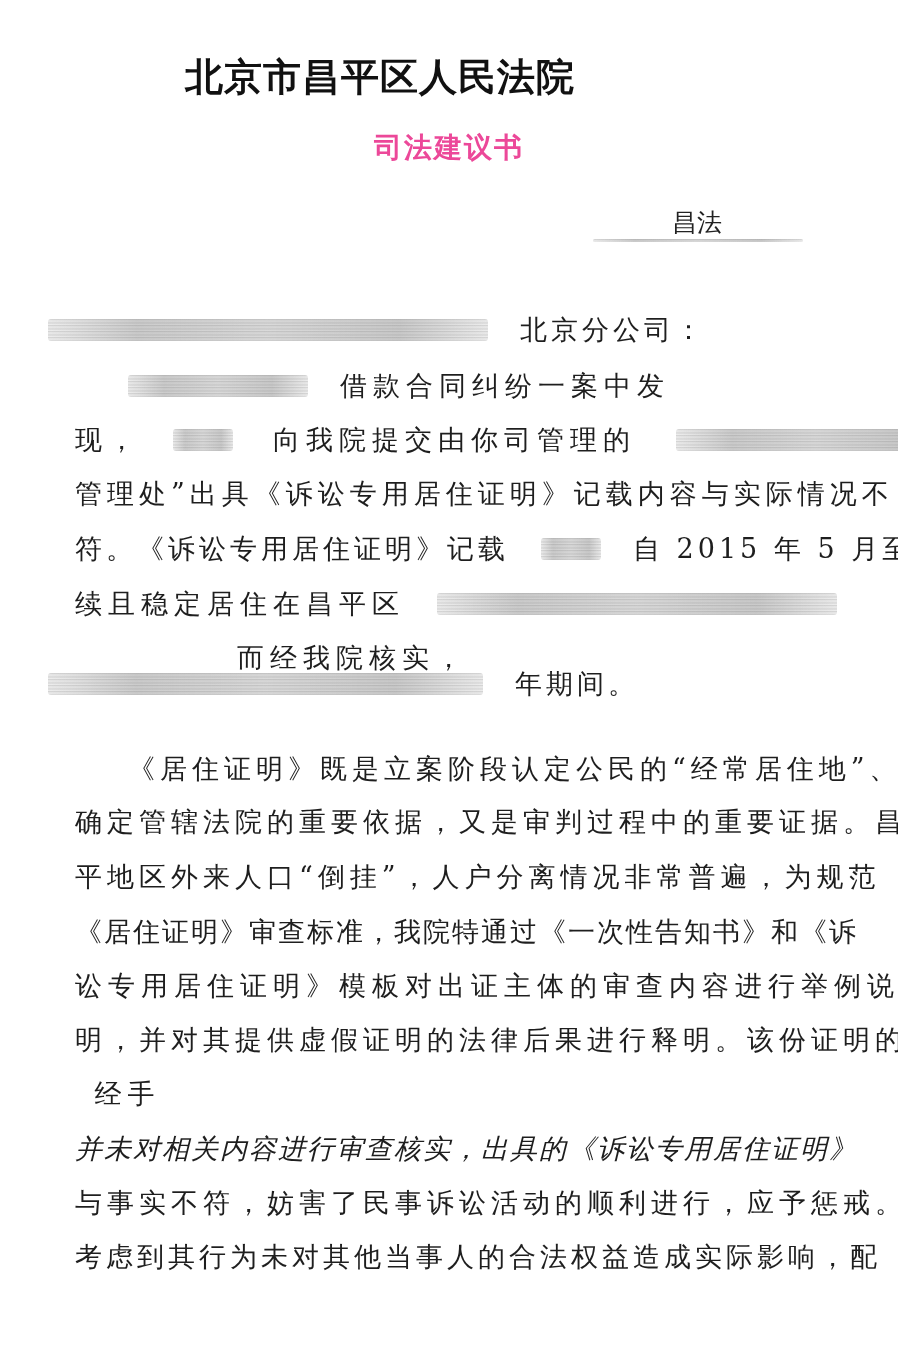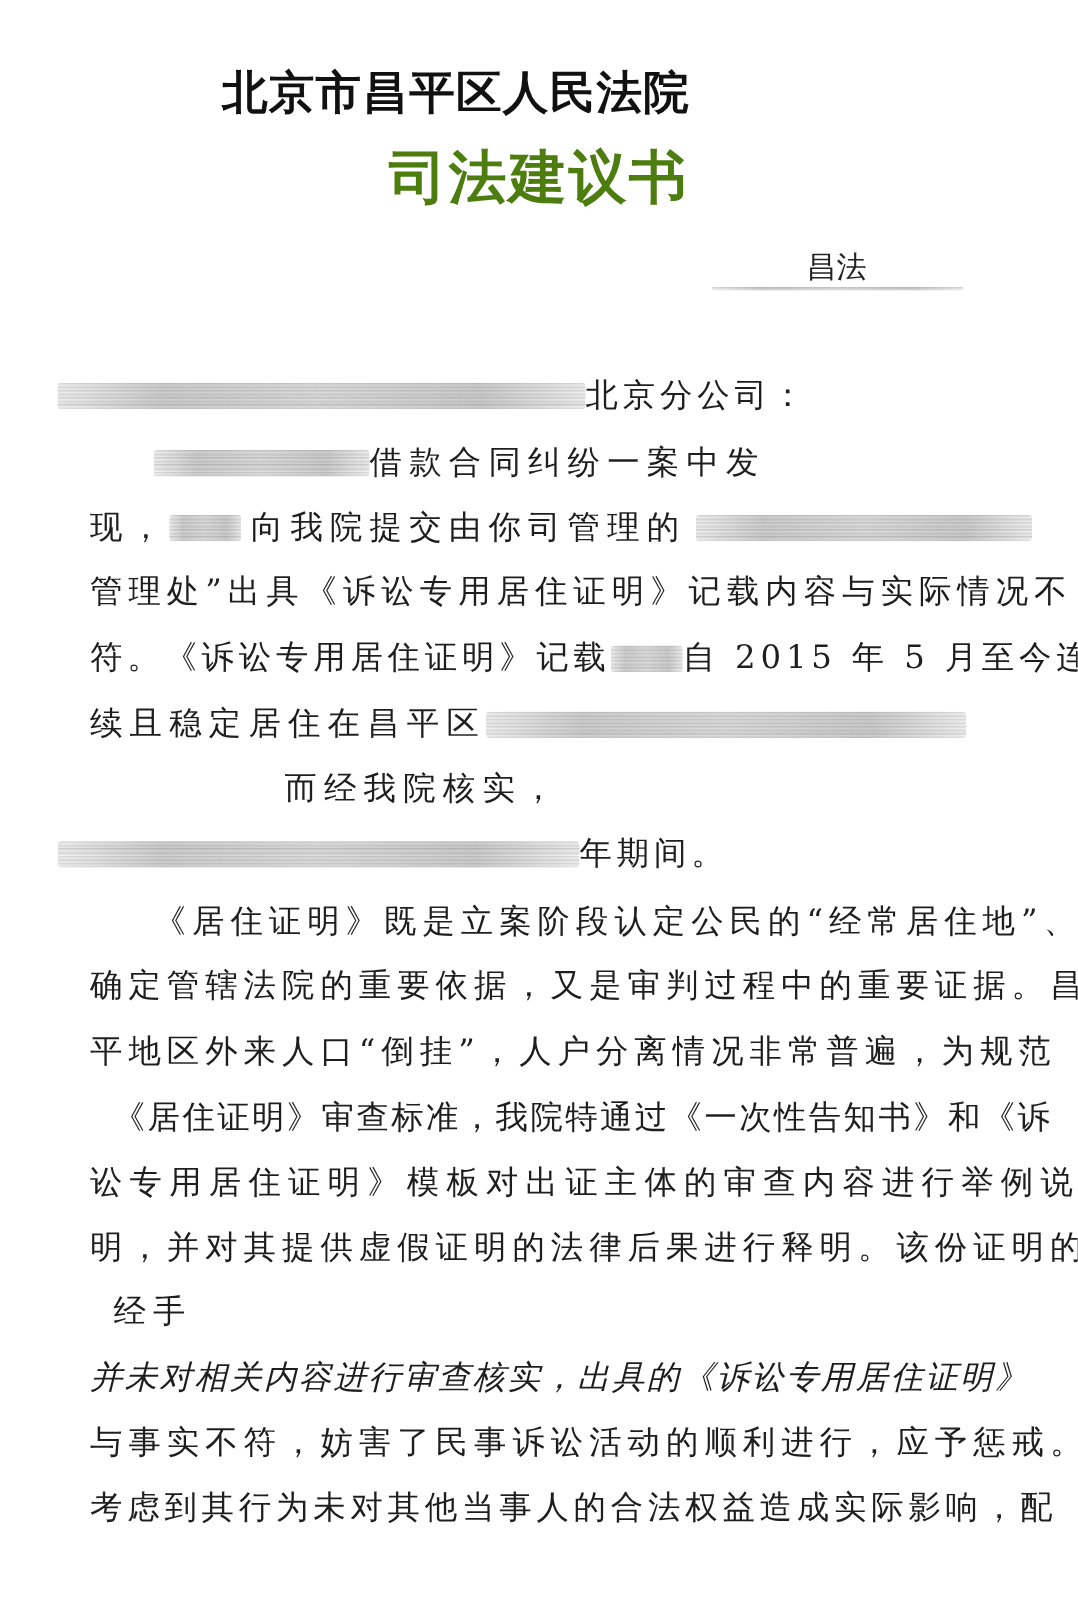--- a/index.html
+++ b/index.html
@@ -3,25 +3,25 @@
 <meta charset="utf-8">
 <style>
   html, body { margin:0; padding:0; background:#ffffff; }
   body { width:898px; height:1346px; overflow:hidden; position:relative;
          font-family:"DejaVu Serif", "Liberation Serif", serif; color:#1a1a1a; }
   .title1 { position:absolute; left:0; width:760px; top:52px; text-align:center;
             font-family:"DejaVu Sans", "Liberation Sans", sans-serif; font-weight:bold;
             font-size:38px; letter-spacing:1px; color:#111; line-height:50px; }
   .title2 { position:absolute; left:0; width:898px; top:120px; text-align:center;
             font-family:"DejaVu Sans", "Liberation Sans", sans-serif; font-weight:bold;
-            font-size:48px; letter-spacing:2px; color:#4d7c0f; line-height:56px; }
+            font-size:28px; letter-spacing:2px; color:#ec4899; line-height:56px; }
   .docno { position:absolute; top:206px; left:591px; height:36px; display:flex; align-items:center;
            font-size:25px; color:#222;flex-direction:column; }
   .line { position:absolute; left:75px; height:40px; display:flex; align-items:center;
-          font-size:27px; line-height:40px; white-space:nowrap; color:#1e1e1e; letter-spacing:8px; }
+          font-size:27px; line-height:40px; white-space:nowrap; color:#1e1e1e; letter-spacing:8px;gap:32px; }
   .line span { display:inline-block; }
   .redact { display:inline-block; height:22px; border-radius:3px;
             background:
               repeating-linear-gradient(180deg, rgba(120,120,120,0.35) 0px, rgba(200,200,200,0.25) 2px, rgba(150,150,150,0.35) 4px, rgba(215,215,215,0.2) 6px),
               linear-gradient(90deg, rgba(235,235,235,0.2), rgba(170,170,170,0.55) 20%, rgba(190,190,190,0.45) 50%, rgba(165,165,165,0.55) 80%, rgba(235,235,235,0.2));
             filter: blur(0.6px); vertical-align:middle; }
 </style>
 </head>
 <body>
 
@@ -57,35 +57,35 @@
   <span>自 2015 年 5 月至今连</span>
 </div>
 <div class="line" style="top:584px;letter-spacing:6px;">
   <span>续且稳定居住在昌平区</span>
   <span class="redact" style="width:400px;"></span>
 </div>
 <div class="line" style="top:638px;letter-spacing:6px;flex-direction:column;">
   <span>而经我院核实，</span>
   <span class="redact" style="width:555px;"></span>
 </div>
-<div class="line" style="top:692px;left:48px;letter-spacing:4px;">
+<div class="line" style="top:664px;left:48px;letter-spacing:4px;">
   <span class="redact" style="width:435px;"></span>
   <span>年期间。</span>
 </div>
 
 <div class="line" style="top:749px;left:128px;letter-spacing:5px;">
   <span>《居住证明》既是立案阶段认定公民的“经常居住地”、</span>
 </div>
 <div class="line" style="top:802px;letter-spacing:5px;">
   <span>确定管辖法院的重要依据，又是审判过程中的重要证据。昌</span>
 </div>
 <div class="line" style="top:857px;letter-spacing:5px;">
   <span>平地区外来人口“倒挂”，人户分离情况非常普遍，为规范</span>
 </div>
-<div class="line" style="top:912px;letter-spacing:2px;margin-left:19px;">
+<div class="line" style="top:912px;letter-spacing:2px;">
   <span>《居住证明》审查标准，我院特通过《一次性告知书》和《诉</span>
 </div>
 <div class="line" style="top:966px;letter-spacing:6px;">
   <span>讼专用居住证明》模板对出证主体的审查内容进行举例说</span>
 </div>
 <div class="line" style="top:1020px;letter-spacing:5px;">
   <span>明，并对其提供虚假证明的法律后果进行释明。该份证明的</span>
 </div>
 <div class="line" style="top:1074px;letter-spacing:6px;flex-direction:column;">
   <span>经手</span>

